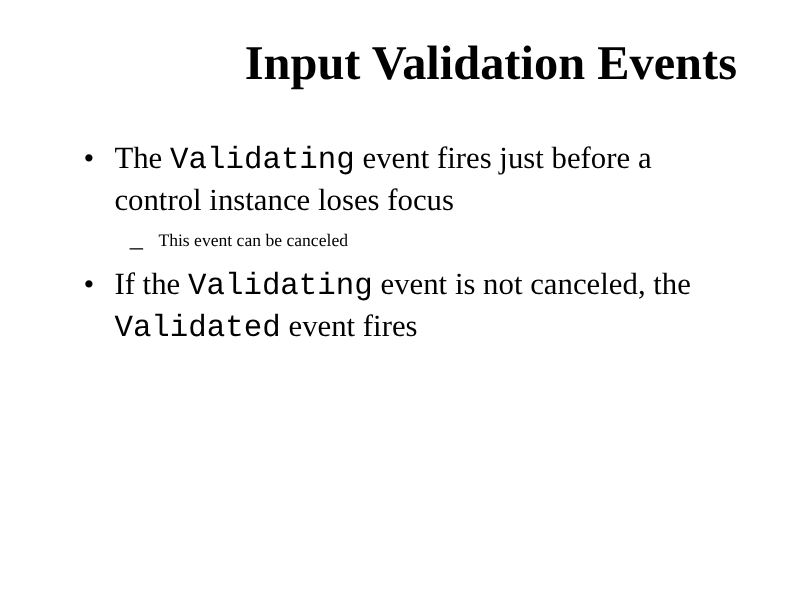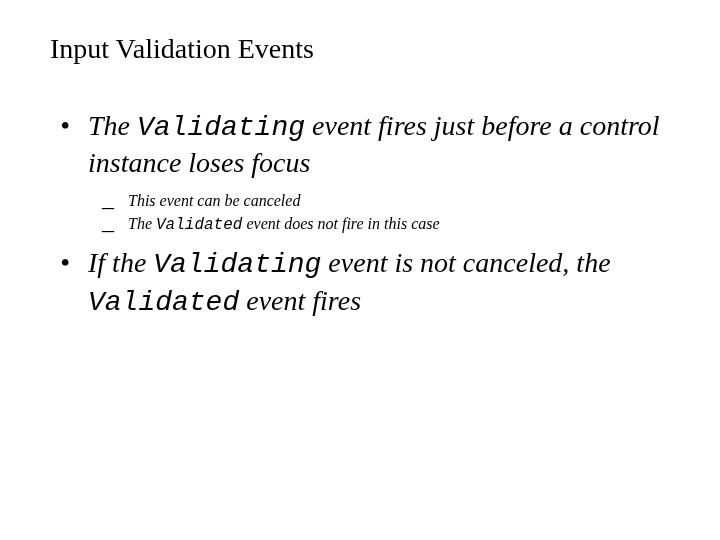--- a/index.html
+++ b/index.html
@@ -11,31 +11,30 @@
     font-family: "Times New Roman", Times, serif;
     color: #000000;
   }
   .slide {
     width: 720px;
     height: 540px;
     box-sizing: border-box;
     padding: 32px 50px 40px 50px;
   }
   .title {
-    text-align: left;
-    font-size: 28px;
-    font-weight: normal;
+    text-align: right;
+    font-size: 44px;
+    font-weight: bold;
     margin: 0 0 42px 0;
     line-height: 1.2;
   }
   ul.outer {
     list-style: none;
-    margin: 0;
+    margin: 16px;
     padding: 0;
-    font-style: italic;
   }
   ul.outer > li {
     position: relative;
     padding-left: 38px;
     font-size: 28px;
     line-height: 1.28;
     margin-bottom: 8px;
   }
   ul.outer > li::before {
     content: "•";
@@ -74,23 +73,20 @@
   <h1 class="title">Input Validation Events</h1>
 
   <ul class="outer">
 
     <li>
       <span>The </span><span class="code">Validating</span><span> event fires just before a control instance loses focus</span>
       <ul class="inner">
         <li>
           <span>This event can be canceled</span>
         </li>
-        <li>
-          <span>The </span><span class="code">Validated</span><span> event does not fire in this case</span>
-        </li>
       </ul>
     </li>
 
     <li>
       <span>If the </span><span class="code">Validating</span><span> event is not canceled, the </span><span class="code">Validated</span><span> event fires</span>
     </li>
 
   </ul>
 </div>
 

